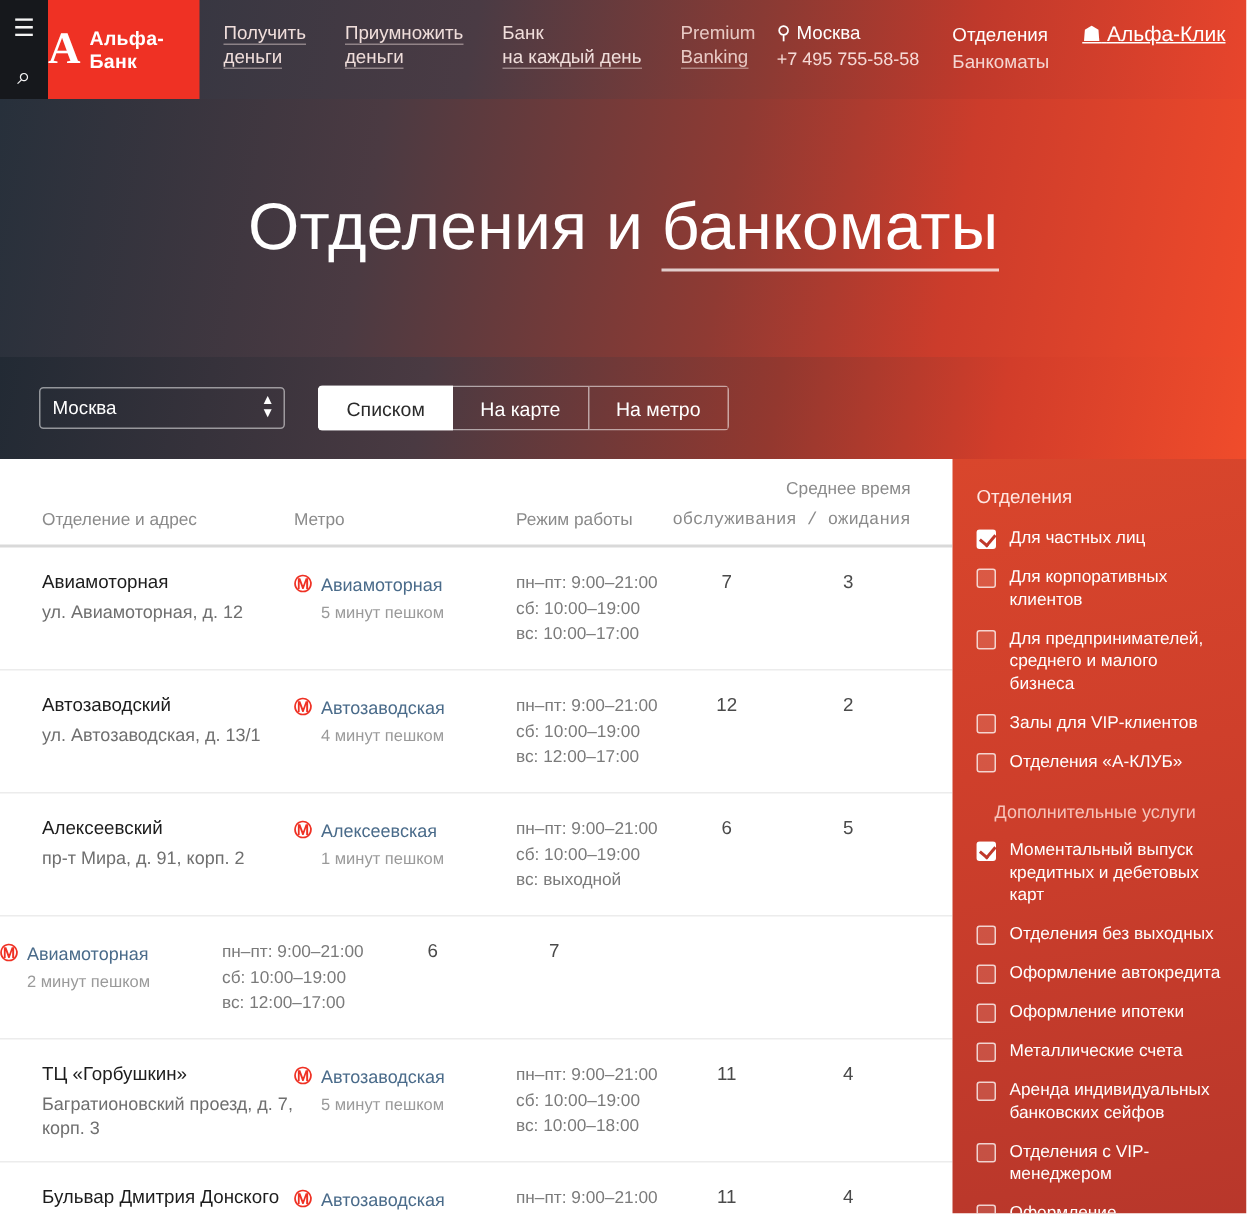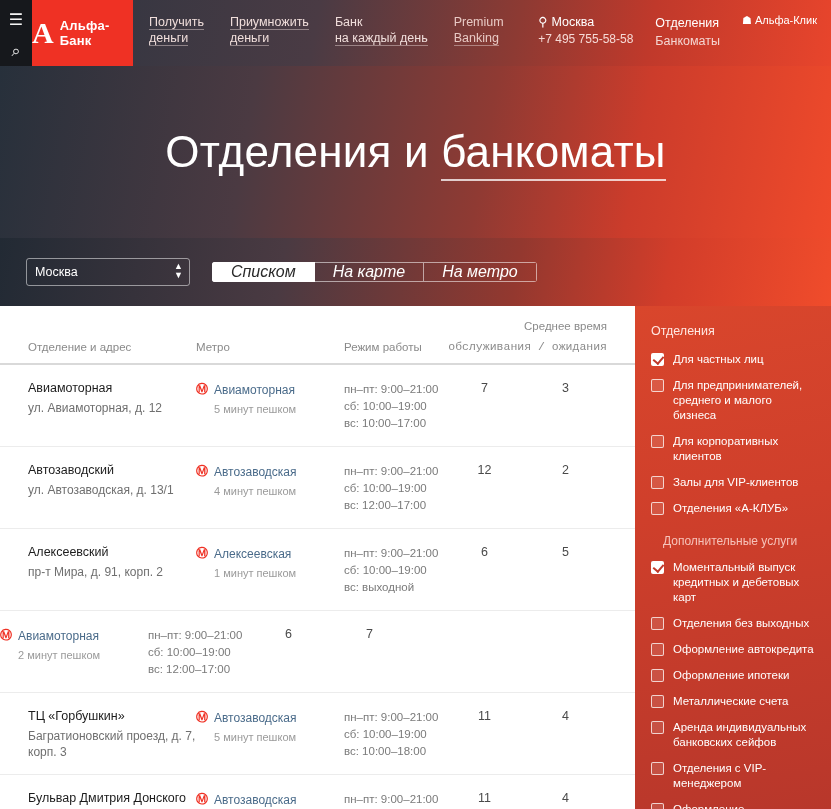--- a/index.html
+++ b/index.html
@@ -80,21 +80,21 @@
     padding: 14px 14px 0 0;
     gap: 22px;
   }
   .city-block { font-size: 12.5px; color: #fff; line-height: 17px; }
   .city-block .phone { color: #f6dad6; font-size: 12px; }
   .pin { margin-right: 4px; }
   .right-links { font-size: 12.5px; line-height: 18px; }
   .right-links a { display: block; color: #fff; text-decoration: none; cursor: pointer; }
   .right-links a.second { color: #f4d6d2; }
   .user-link {
-    font-size: 11px; color: #fff; white-space: nowrap; cursor: pointer;
+    font-size: 14px; color: #fff; white-space: nowrap; cursor: pointer; text-decoration: underline;
   }
 
   
   .hero {
     height: 172px;
     background: linear-gradient(100deg, #27303b 0%, #4b3a42 30%, #8f3a33 58%, #cc3c2b 76%, #ef4a2b 100%);
     display: flex;
     align-items: center;
     justify-content: center;
   }
@@ -147,28 +147,27 @@
     pointer-events: none;
     text-align: center;
   }
   .seg {
     display: flex;
     border-radius: 3px;
     overflow: hidden;
   }
   .seg button {
     font-family: "Liberation Sans", sans-serif;
-    font-size: 16px;
-    height: 20px;
+    font-size: 13px;
+    height: 30px;
     padding: 0 18px;
     border: 1px solid rgba(255,255,255,.55);
     background: transparent;
     color: #fff;
     cursor: pointer;
-    font-style: italic;
   }
   .seg button + button { border-left: none; }
   .seg button.active { background: #fff; color: #2a2a2a; border-color: #fff; }
 
   
   .content {
     display: flex;
     height: 503px;
   }
   .table-col {
@@ -455,25 +454,25 @@
 
   <div class="filters">
     <h3>Отделения</h3>
     <div id="f1">
         <div class="fopt">
           <span class="box checked"></span>
           <span class="lbl">Для частных лиц</span>
         </div>
         <div class="fopt">
           <span class="box"></span>
+          <span class="lbl">Для корпоративных клиентов</span>
+        </div>
+        <div class="fopt">
+          <span class="box"></span>
           <span class="lbl">Для предпринимателей, среднего и малого бизнеса</span>
-        </div>
-        <div class="fopt">
-          <span class="box"></span>
-          <span class="lbl">Для корпоративных клиентов</span>
         </div>
         <div class="fopt">
           <span class="box"></span>
           <span class="lbl">Залы для VIP-клиентов</span>
         </div>
         <div class="fopt">
           <span class="box"></span>
           <span class="lbl">Отделения «А-КЛУБ»</span>
         </div>
       </div>

